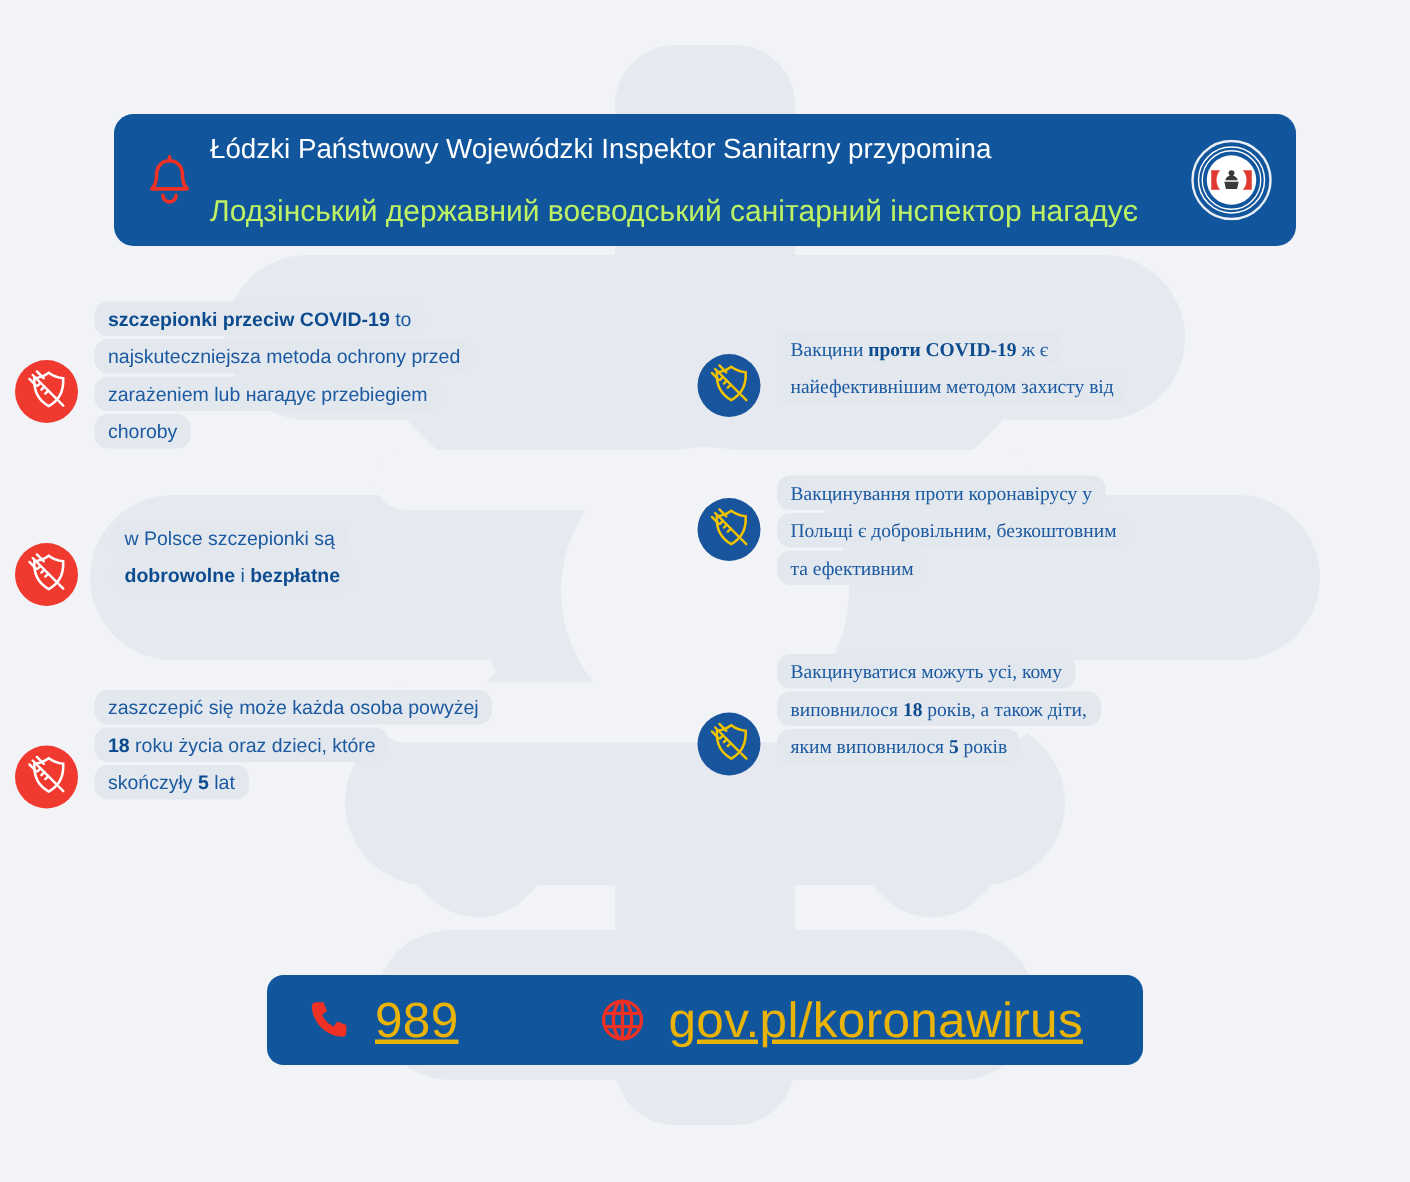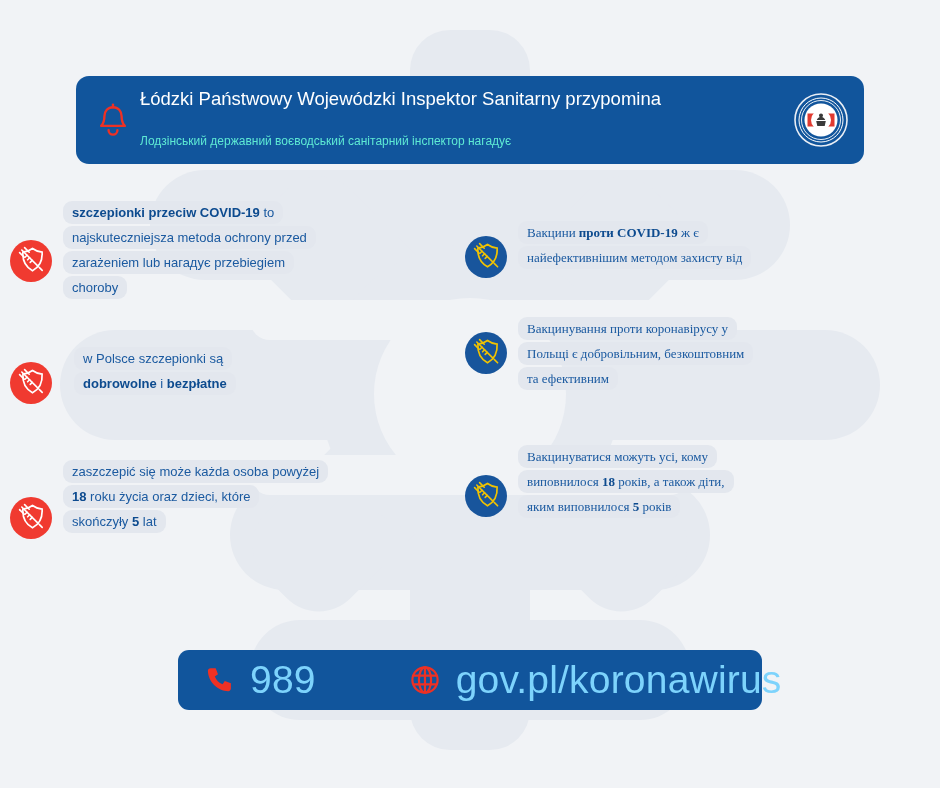--- a/index.html
+++ b/index.html
@@ -61,22 +61,22 @@
     justify-content: center;
     gap: 16px;
   }
   .header-line-pl {
     color: #ffffff;
     font-size: 18.5px;
     line-height: 26px;
     white-space: nowrap;
   }
   .header-line-uk {
-    color: #5eead4;
-    font-size: 12px;
+    color: #bef264;
+    font-size: 20px;
     line-height: 26px;
     white-space: nowrap;
   }
   .emblem-wrap {
     flex: 0 0 54px;
     width: 54px;
     height: 54px;
     margin-left: 4px;
   }
 
@@ -127,21 +127,21 @@
     font-weight: bold;
     color: #0d4b8f;
   }
 
   
   .col-pl .fact-row.r1 { margin-top: 4px; }
   .col-pl .fact-row.r2 { margin-top: 46px; gap: 11px; }
   .col-pl .fact-row.r3 { margin-top: 53px; }
   .col-uk .fact-row.r1 { margin-top: 24px; }
   .col-uk .fact-row.r2 { margin-top: 36px; }
-  .col-uk .fact-row.r3 { margin-top: 44px; align-items: flex-end; }
+  .col-uk .fact-row.r3 { margin-top: 44px; }
 
   .col-pl .fact-icon { margin-top: 38px; }
   .col-pl .fact-row.r2 .fact-icon { margin-top: 14px; }
   .col-pl .fact-row.r3 .fact-icon { margin-top: 36px; }
   .col-uk .fact-icon { margin-top: 14px; }
   .col-uk .fact-row.r2 .fact-icon { margin-top: 14px; }
   .col-uk .fact-row.r3 .fact-icon { margin-top: 38px; }
 
   
   .contact-bar {
@@ -165,24 +165,25 @@
   .contact-ico {
     width: 34px;
     height: 34px;
     flex: 0 0 34px;
     margin-right: 14px;
     display: flex;
     align-items: center;
     justify-content: center;
   }
   .contact-label {
-    color: #7dd3fc;
-    font-size: 39px;
+    color: #eab308;
+    font-size: 33px;
     line-height: 34px;
     letter-spacing: 0.2px;
+    text-decoration: underline;
   }
 </style>
 </head>
 <body>
 
 <svg id="watermark" width="940" height="788" viewBox="0 0 940 788" aria-hidden="true">
   <g fill="#e6eaf0">
 
     <rect x="410" y="30" width="120" height="720" rx="40"></rect>
     <rect x="150" y="170" width="640" height="110" rx="55"></rect>

